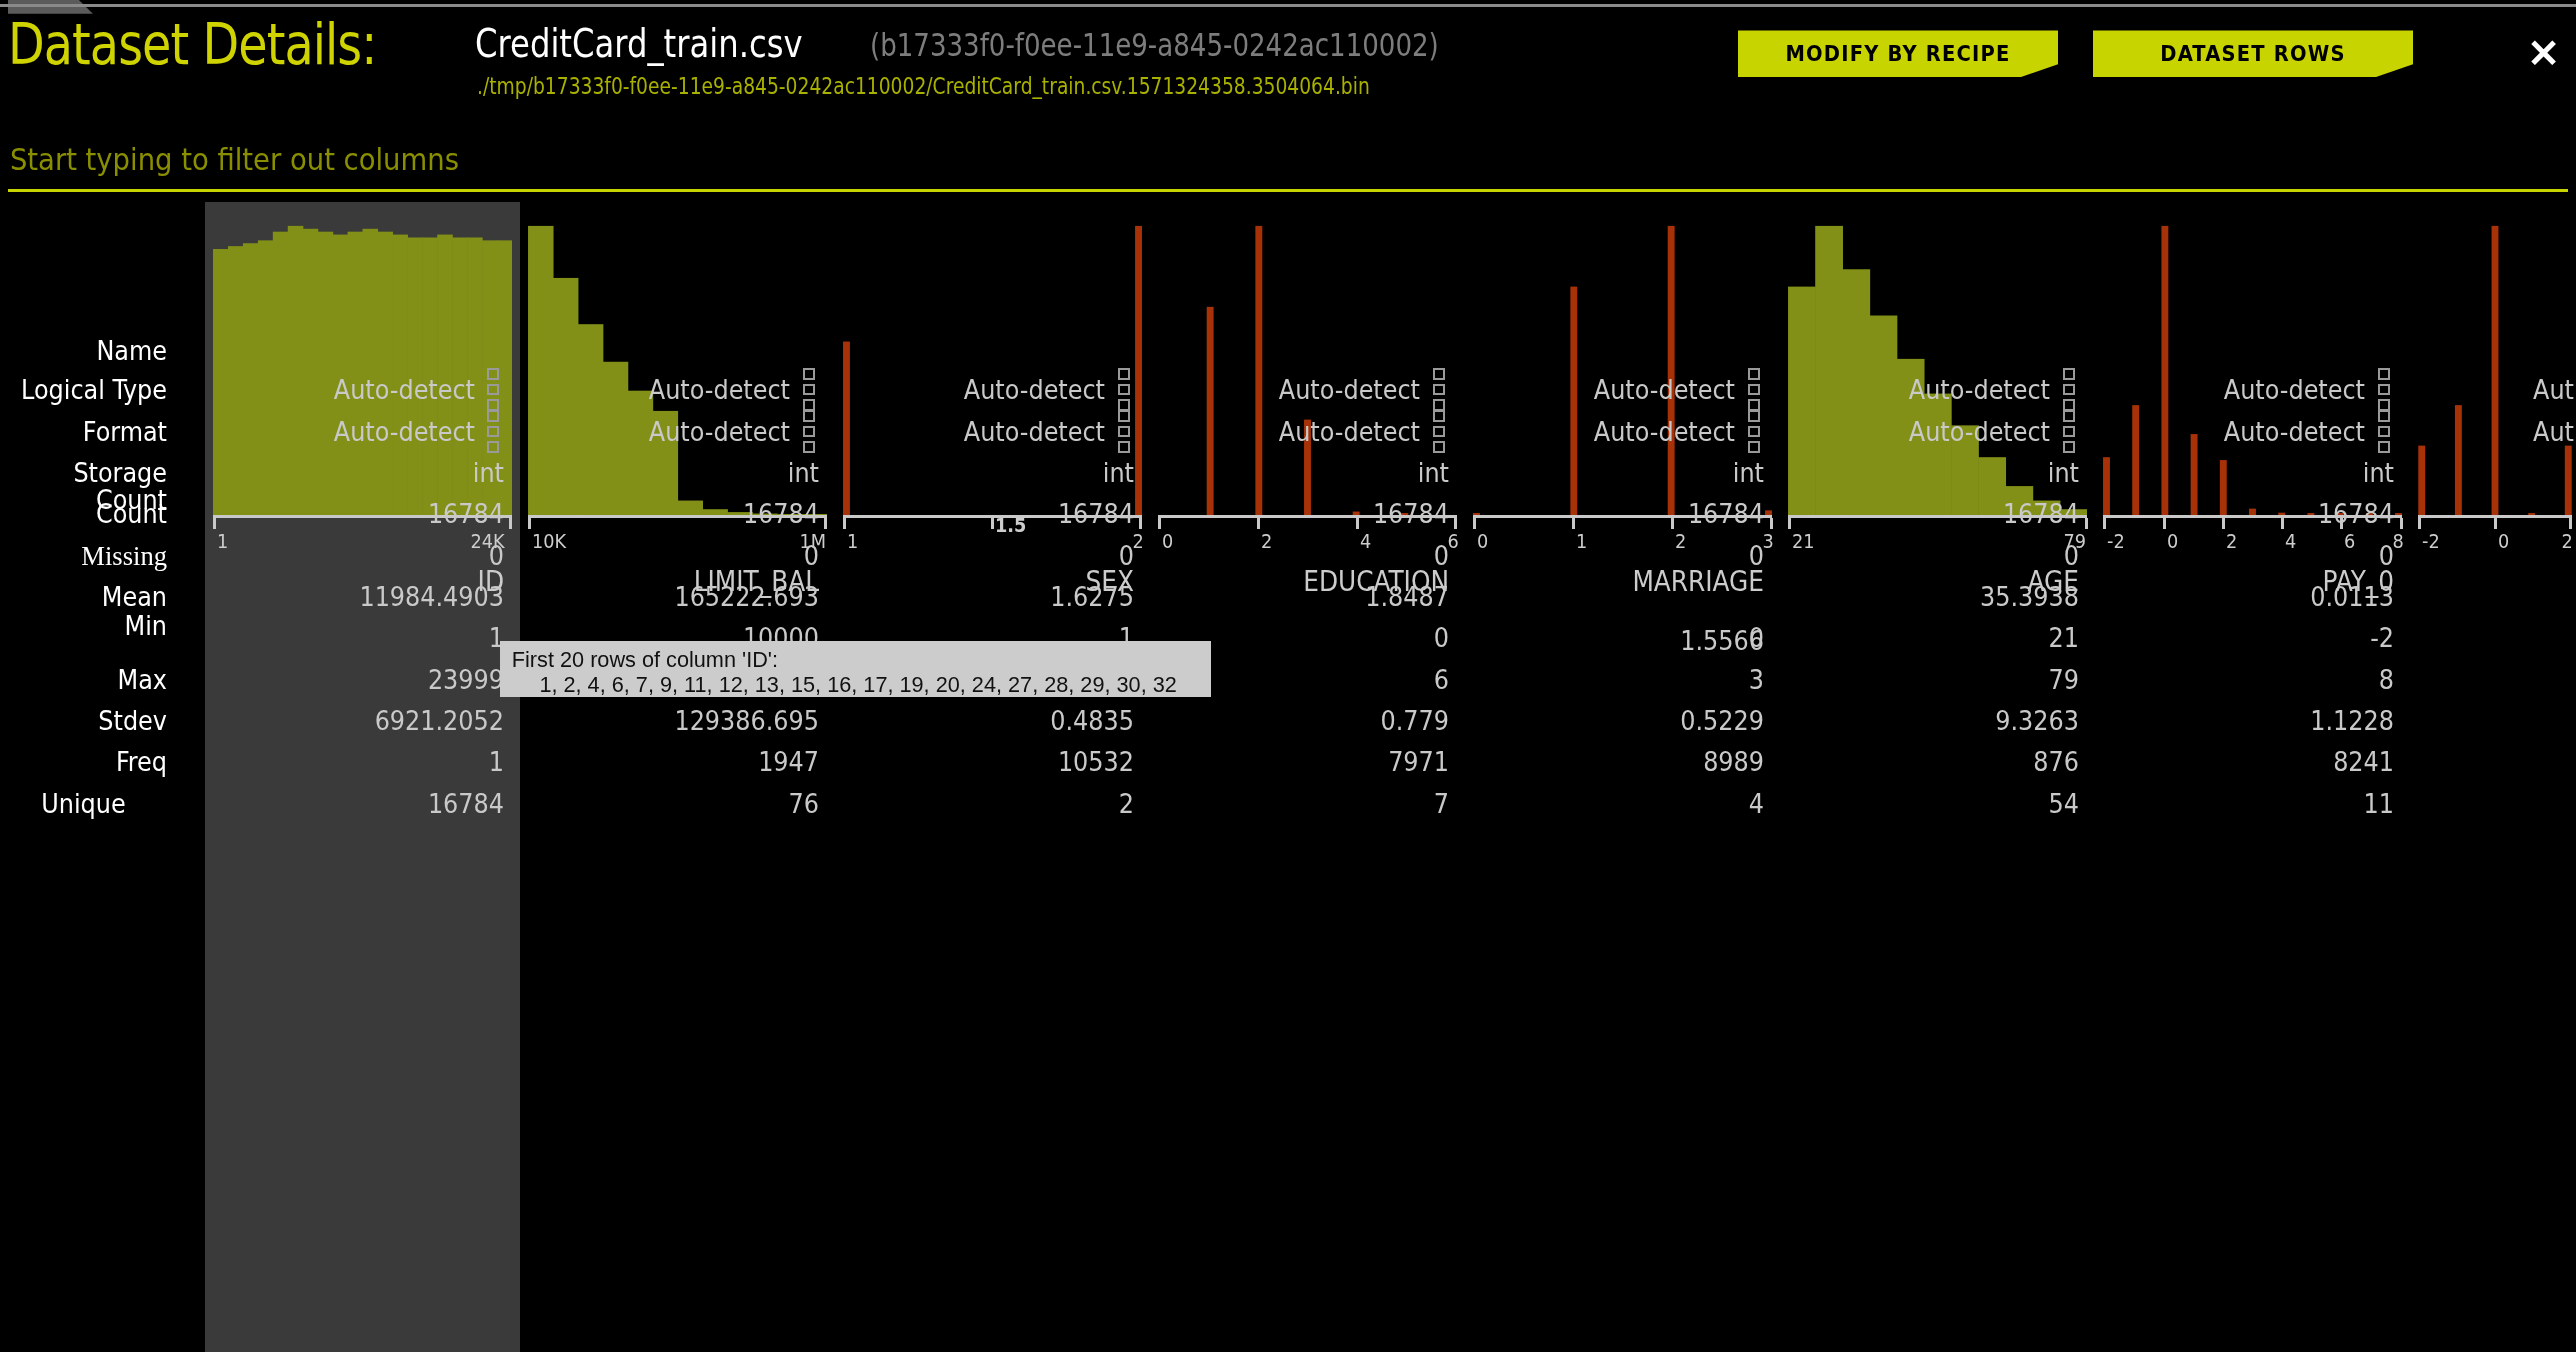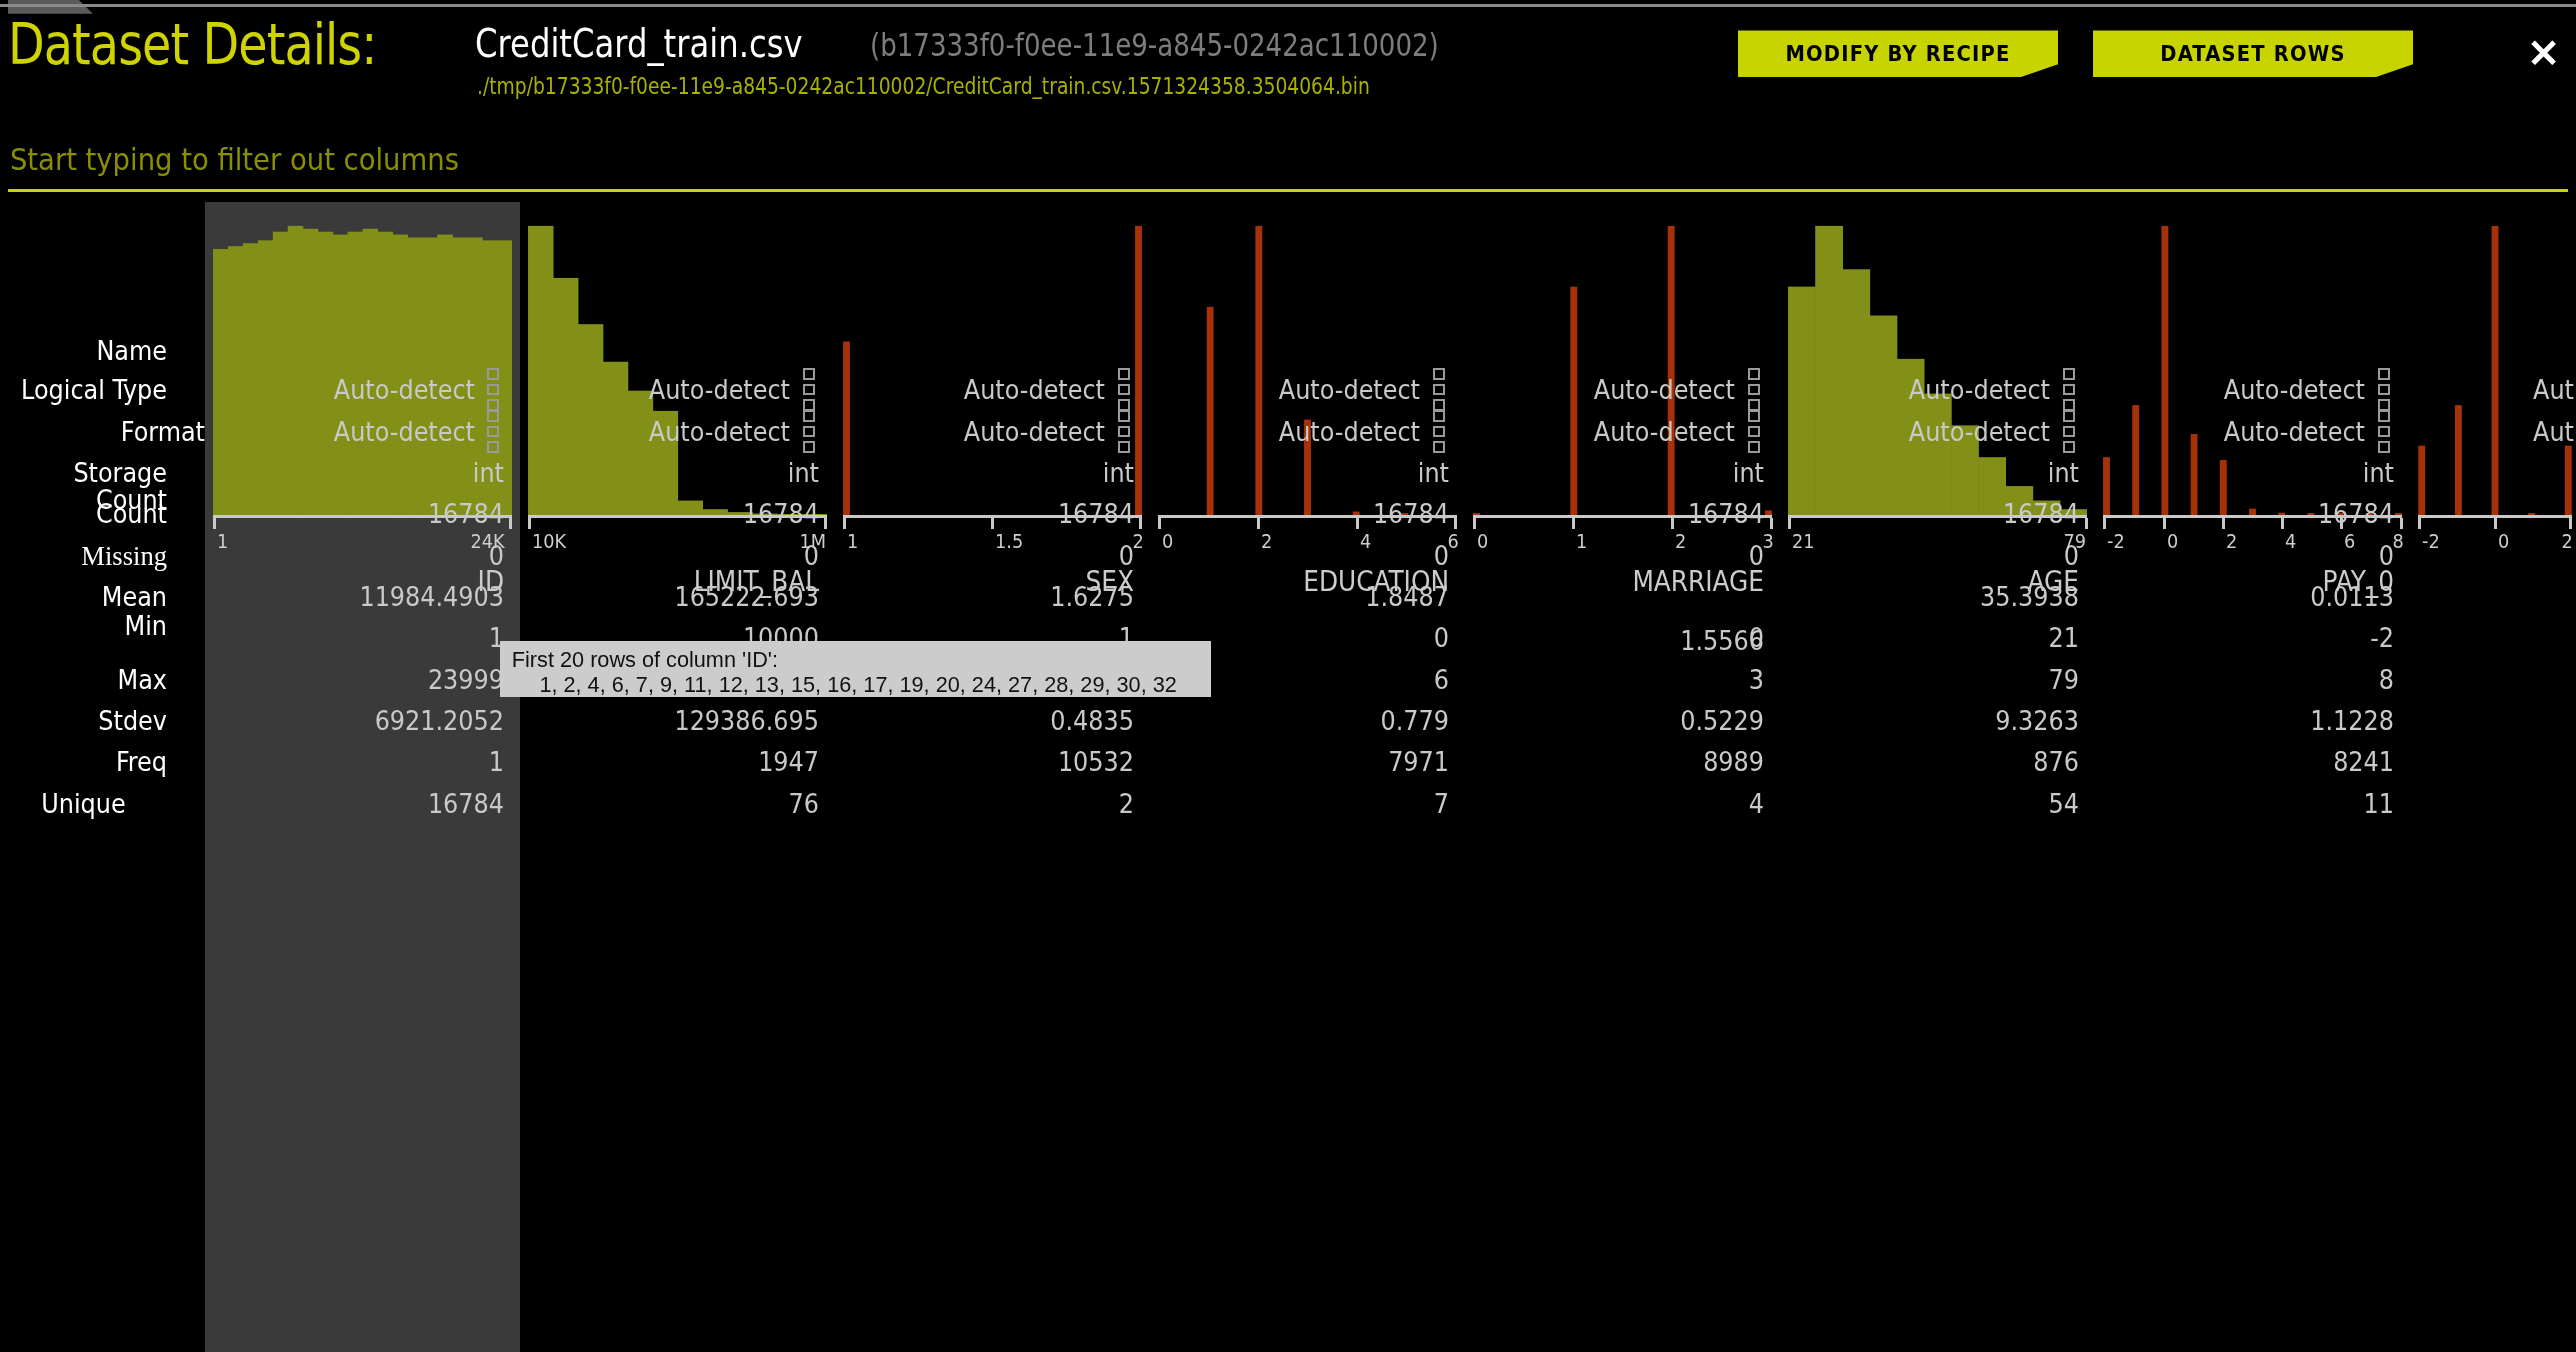--- a/index.html
+++ b/index.html
@@ -211,21 +211,21 @@
       <div class="axislbl" style="top: 330px; left: 464px; width: 47px; text-align: center;">24K</div>
       <div class="axisline" style="left: 528px; top: 313px; width: 299px;"></div>
       <div class="axistick" style="left: 528px; top: 316px;"></div>
       <div class="axislbl" style="top: 330px; left: 532px;">10K</div>
       <div class="axistick" style="left: 824px; top: 316px;"></div>
       <div class="axislbl" style="top: 330px; left: 779px; width: 47px; text-align: right;">1M</div>
       <div class="axisline" style="left: 843px; top: 313px; width: 299px;"></div>
       <div class="axistick" style="left: 843px; top: 316px;"></div>
       <div class="axislbl" style="top: 330px; left: 847px;">1</div>
       <div class="axistick" style="left: 991px; top: 316px;"></div>
-      <div class="axislbl" style="top: 330px; left: 995px;">1.5</div>
+      <div class="axislbl" style="top: 314px; left: 995px; font-weight: bold;">1.5</div>
       <div class="axistick" style="left: 1139px; top: 316px;"></div>
       <div class="axislbl" style="top: 330px; left: 1122px; width: 21.7px; text-align: right;">2</div>
       <div class="axisline" style="left: 1158px; top: 313px; width: 299px;"></div>
       <div class="axistick" style="left: 1158px; top: 316px;"></div>
       <div class="axislbl" style="top: 330px; left: 1162px;">0</div>
       <div class="axistick" style="left: 1257px; top: 316px;"></div>
       <div class="axislbl" style="top: 330px; left: 1261px;">2</div>
       <div class="axistick" style="left: 1356px; top: 316px;"></div>
       <div class="axislbl" style="top: 330px; left: 1360px;">4</div>
       <div class="axistick" style="left: 1454px; top: 316px;"></div>
@@ -270,21 +270,21 @@
       <div class="collabel" style="left: 520px; width: 299px; top: 366px;">LIMIT_BAL</div>
       <div class="collabel" style="left: 835px; width: 299px; top: 366px;">SEX</div>
       <div class="collabel" style="left: 1150px; width: 299px; top: 366px;">EDUCATION</div>
       <div class="collabel" style="left: 1465px; width: 299px; top: 366px;">MARRIAGE</div>
       <div class="collabel" style="left: 1780px; width: 299px; top: 366px;">AGE</div>
       <div class="collabel" style="left: 2095px; width: 299px; top: 366px;">PAY_0</div>
     </div>
   <div id="rowlabel-layer">
       <div class="rowlabel" style="top: 136px;">Name</div>
       <div class="rowlabel" style="top: 175px;">Logical Type</div>
-      <div class="rowlabel" style="top: 217px; padding-left: 38px;">Format</div>
+      <div class="rowlabel" style="top: 217px;">Format</div>
       <div class="rowlabel" style="top: 258px;">Storage Count</div>
       <div class="rowlabel" style="top: 299px;">Count</div>
       <div class="rowlabel" style="top: 341px; font-family: Liberation Serif, serif;">Missing</div>
       <div class="rowlabel" style="top: 382px;">Mean</div>
       <div class="rowlabel" style="top: 411px;">Min</div>
       <div class="rowlabel" style="top: 465px;">Max</div>
       <div class="rowlabel" style="top: 506px;">Stdev</div>
       <div class="rowlabel" style="top: 547px;">Freq</div>
       <div class="rowlabel" style="top: 589px; text-align: center;">Unique</div>
     </div>

